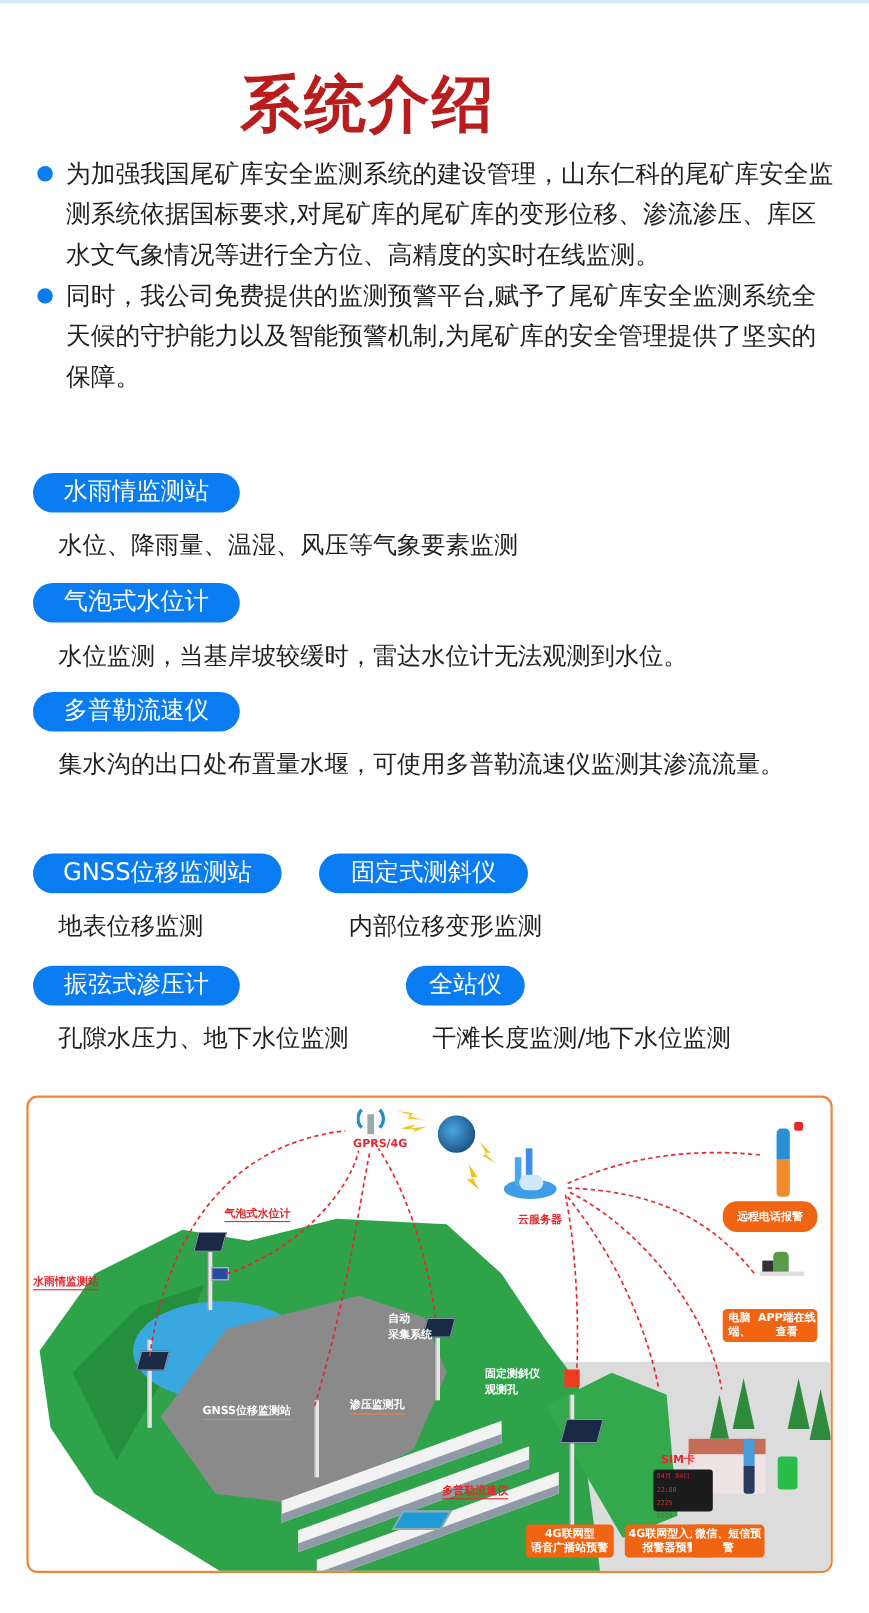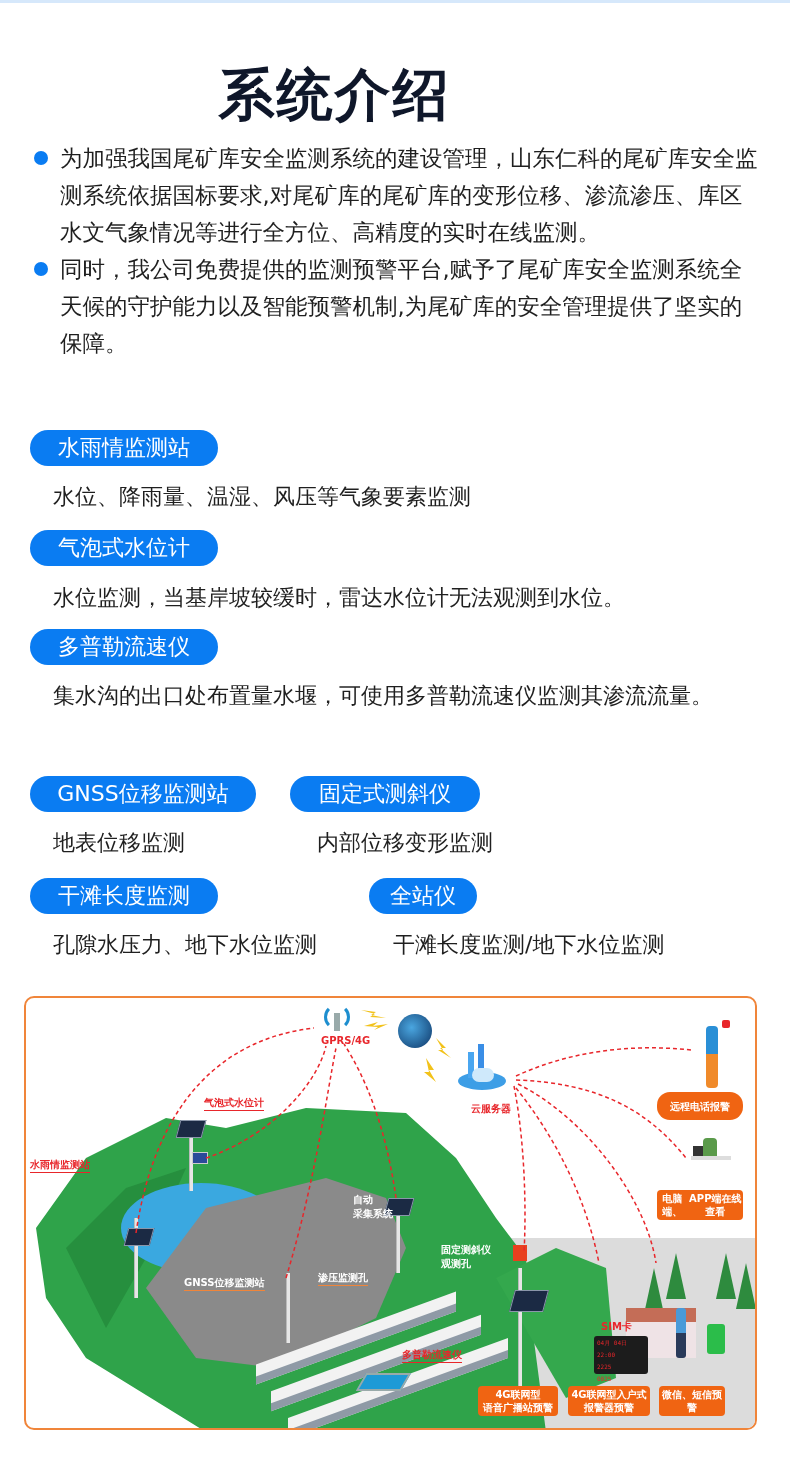--- a/index.html
+++ b/index.html
@@ -1,19 +1,19 @@
 <!DOCTYPE html>
 <html><head>
 <meta charset="utf-8">
 <style>
   * { box-sizing: border-box; margin: 0; padding: 0; }
   html, body { width: 790px; height: 1466px; background: #ffffff; overflow: hidden; }
   body { font-family: "DejaVu Sans", "Liberation Sans", sans-serif; color: #1a1a1a; position: relative; }
   .topbar { position: absolute; left: 0; top: 0; width: 790px; height: 3px; background: #d6e8fb; }
-  .title { position: absolute; left: 0; top: 58px; width: 669px; text-align: center; font-size: 56px; font-weight: bold; letter-spacing: 2px; color: #0f172a; }
+  .title { position: absolute; left: 0; top: 58px; width: 669px; text-align: center; font-size: 56px; font-weight: bold; letter-spacing: 2px; color: #b91c1c; }
   .intro { position: absolute; left: 34px; top: 140px; width: 730px; }
   .intro-item { position: relative; padding-left: 26px; font-size: 22.5px; line-height: 37px; color: #1f1f1f; margin-bottom: 0; }
   .bullet { position: absolute; left: 0; top: 11px; width: 14px; height: 14px; border-radius: 50%; background: #0a7cf2; }
   .pill { position: absolute; height: 36px; border-radius: 18px; background: #0a7cf2; color: #fff; font-size: 22px; line-height: 36px; text-align: center; white-space: nowrap; }
   .desc { position: absolute; font-size: 22px; line-height: 37px; color: #1f1f1f; white-space: nowrap; }
   .desc.wrap { white-space: normal; width: 710px; }
 
   
   .diagram { position: absolute; left: 24px; top: 996px; width: 733px; height: 434px; border: 2px solid #f0853a; border-radius: 10px; overflow: hidden; background: #ffffff; }
   .ground { position: absolute; left: 470px; top: 240px; width: 270px; height: 200px; background: #dcdcdc; }
@@ -52,21 +52,21 @@
 
 <div class="pill" style="left:30px;top:629px;width:188px;">多普勒流速仪</div>
 <div class="desc wrap" style="left:53px;top:677px;">集水沟的出口处布置量水堰，可使用多普勒流速仪监测其渗流流量。</div>
 
 <div class="pill" style="left:30px;top:776px;width:226px;">GNSS位移监测站</div>
 <div class="desc" style="left:53px;top:824px;">地表位移监测</div>
 
 <div class="pill" style="left:290px;top:776px;width:190px;">固定式测斜仪</div>
 <div class="desc" style="left:317px;top:824px;">内部位移变形监测</div>
 
-<div class="pill" style="left:30px;top:878px;width:188px;">干滩长度监测</div>
+<div class="pill" style="left:30px;top:878px;width:188px;">振弦式渗压计</div>
 <div class="desc" style="left:53px;top:926px;">孔隙水压力、地下水位监测</div>
 
 <div class="pill" style="left:369px;top:878px;width:108px;">全站仪</div>
 <div class="desc" style="left:393px;top:926px;">干滩长度监测/地下水位监测</div>
 
 <div class="diagram">
 
   <div class="ground"></div>
 
   <svg class="mountain" style="left:0;top:0;" width="733" height="434">
@@ -178,14 +178,14 @@
     <span>APP端在线查看</span>
   </div>
   <div class="obox" style="left:452px;top:388px;width:80px;height:30px;flex-direction:column;">
     <span>4G联网型</span>
     <span>语音广播站预警</span>
   </div>
   <div class="obox" style="left:542px;top:388px;width:82px;height:30px;flex-direction:column;">
     <span>4G联网型入户式</span>
     <span>报警器预警</span>
   </div>
-  <div class="obox" style="left:633px;top:388px;width:66px;height:30px;">微信、短信预警</div>
+  <div class="obox" style="left:603px;top:388px;width:66px;height:30px;">微信、短信预警</div>
 </div>
 
 </body></html>

